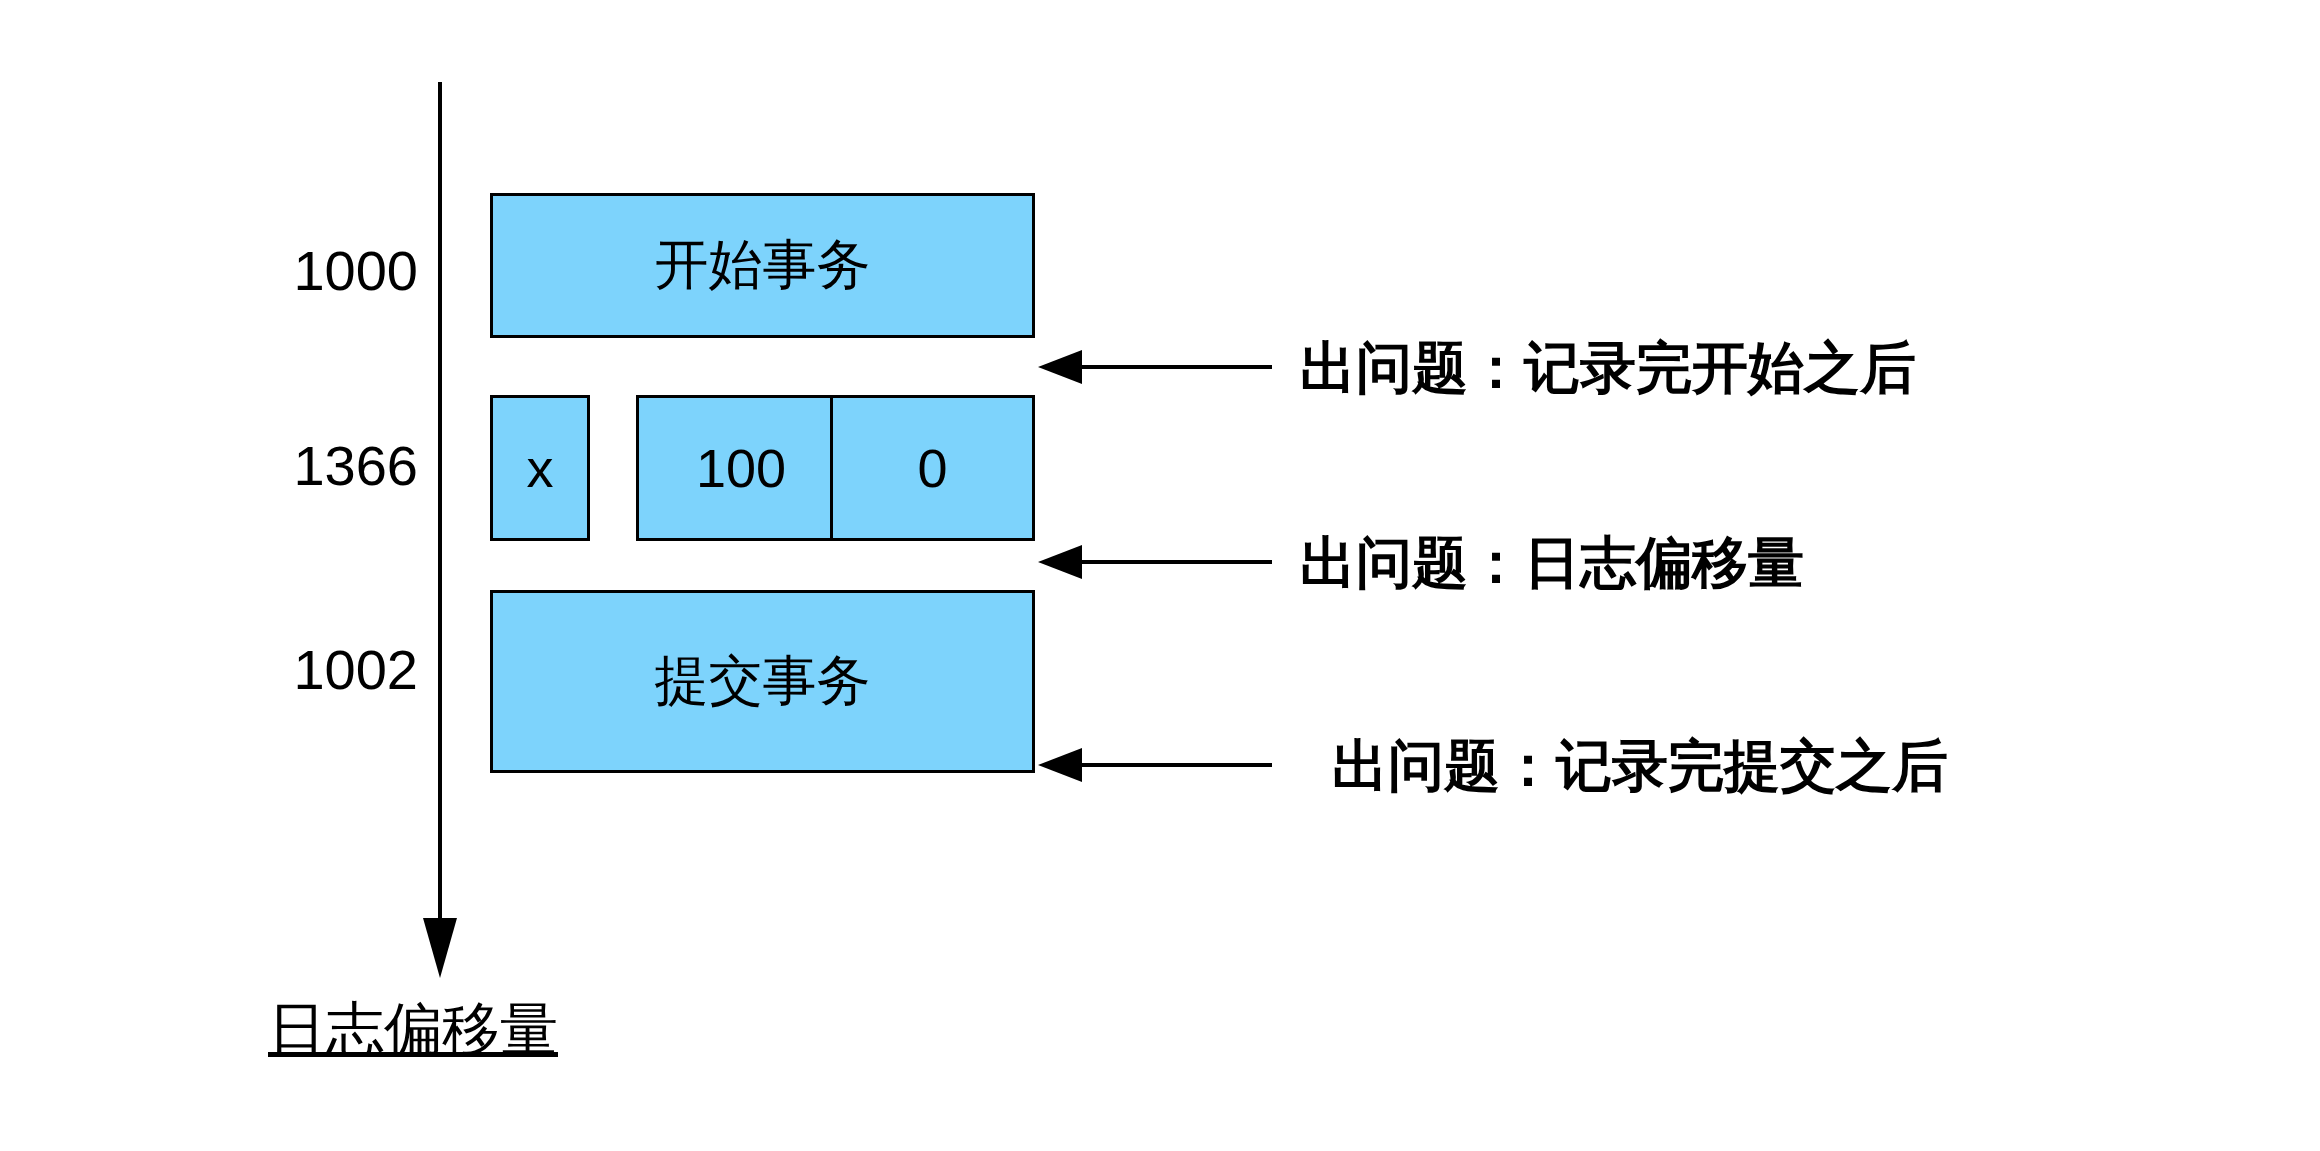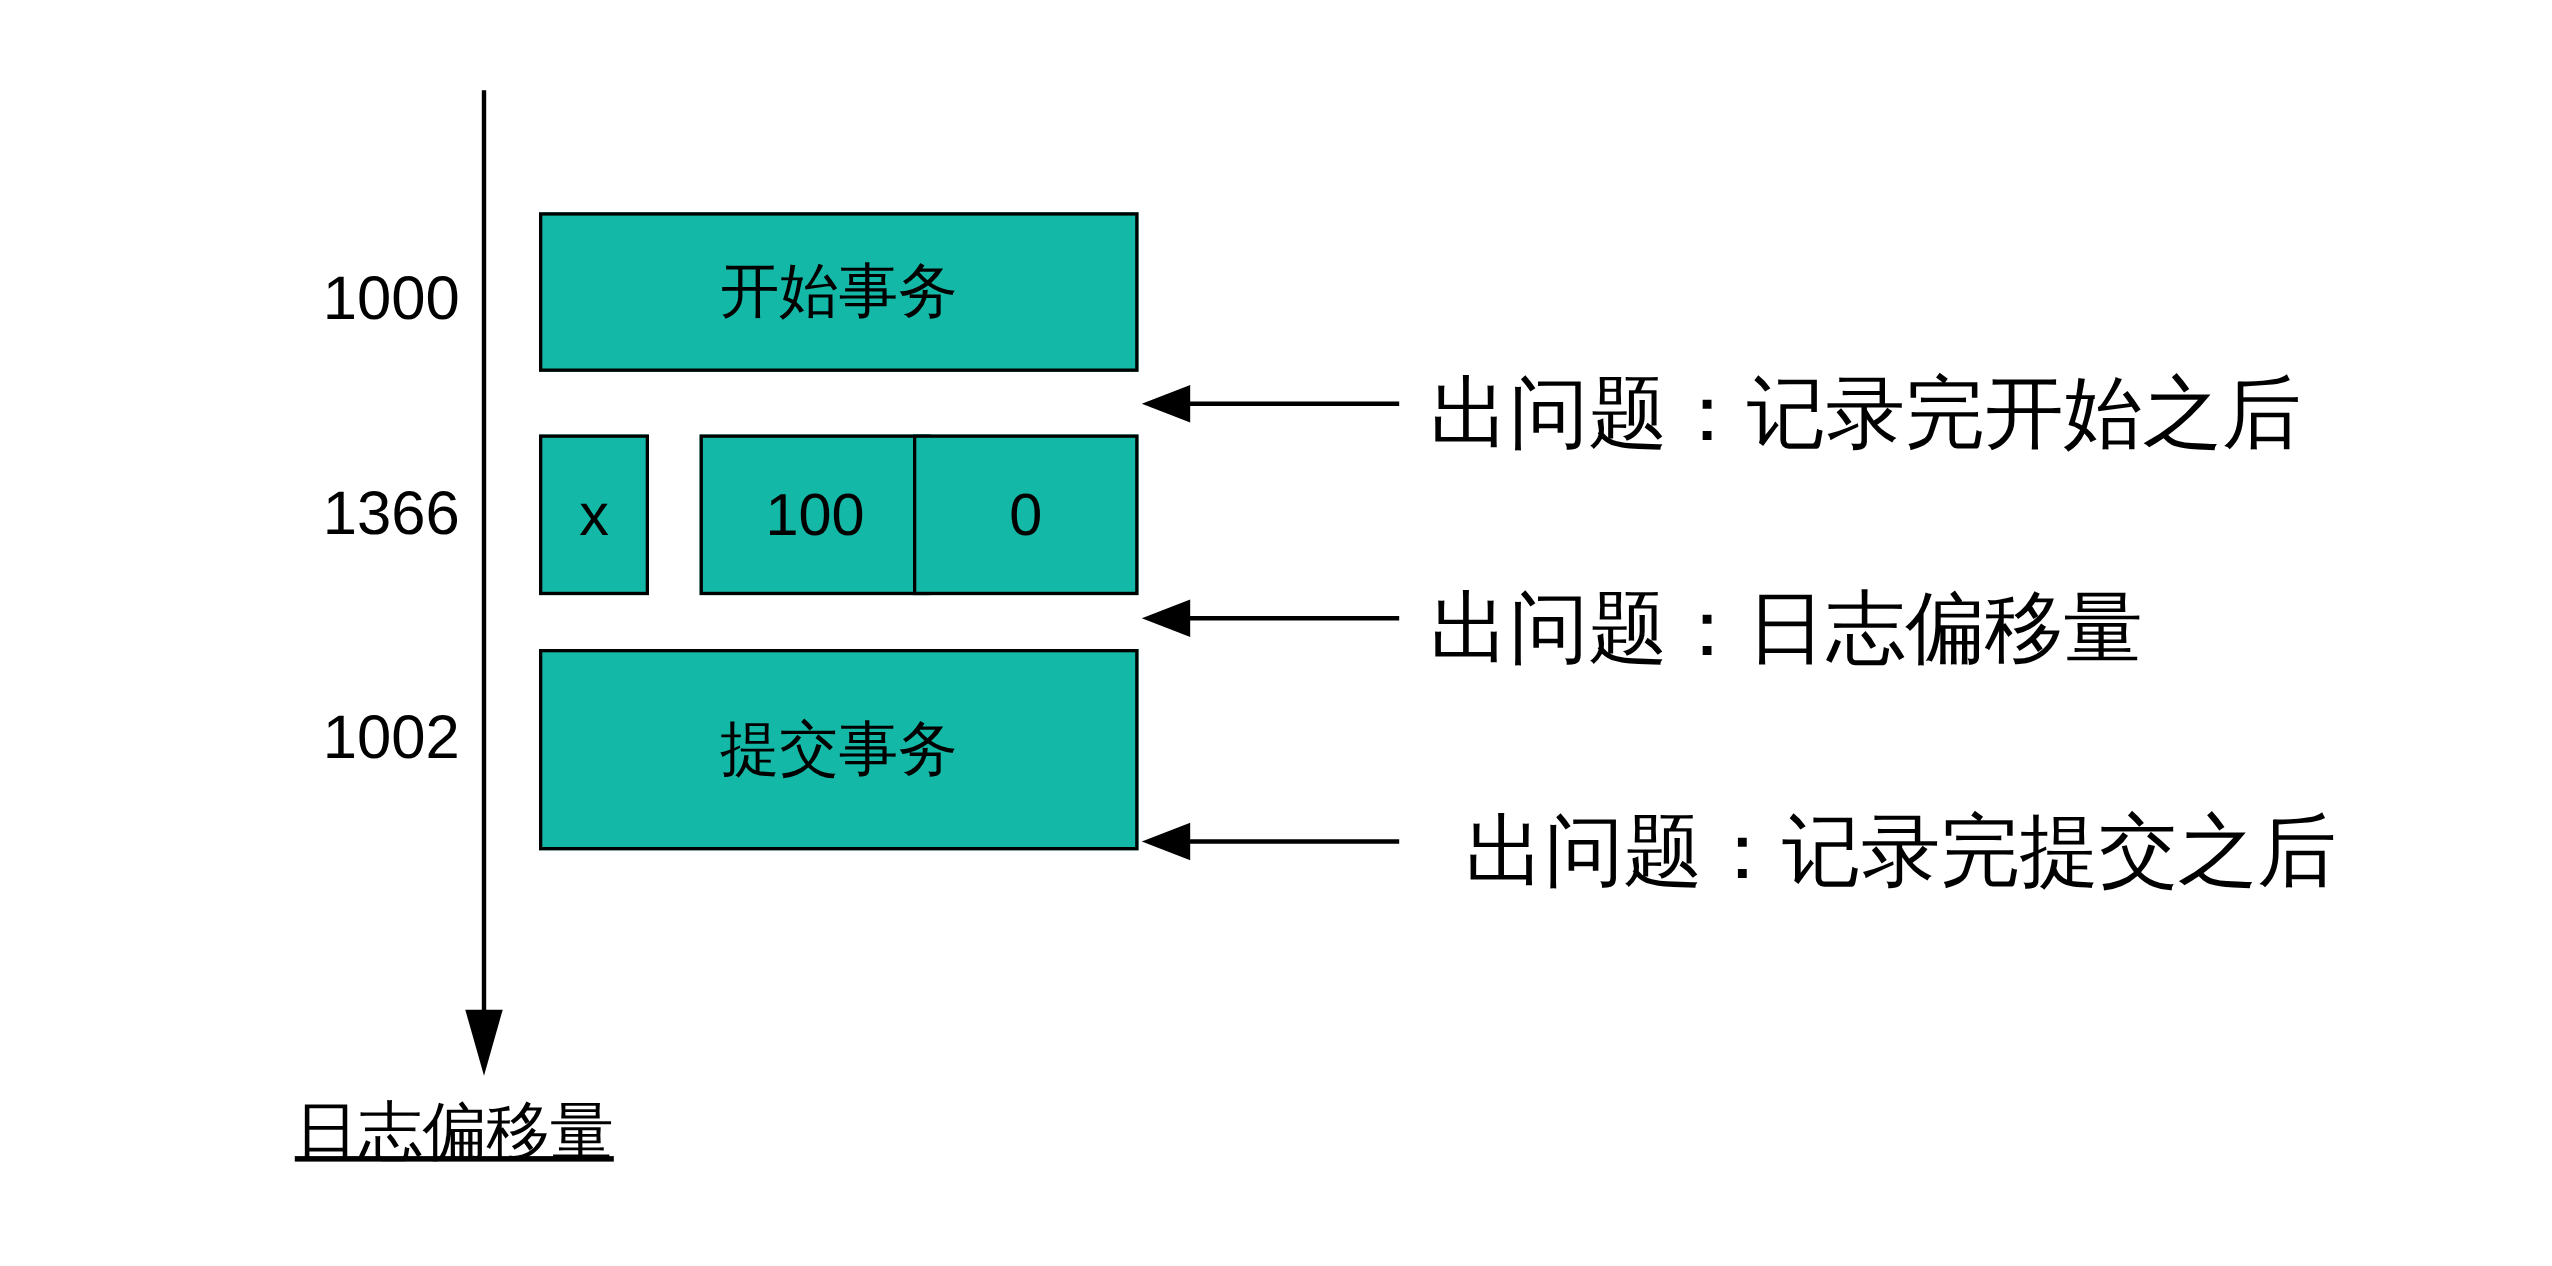--- a/index.html
+++ b/index.html
@@ -21,32 +21,33 @@
     position: absolute;
     width: 180px;
     text-align: right;
     font-size: 56px;
     line-height: 1;
     white-space: nowrap;
   }
   .log-box {
     position: absolute;
     border: 3px solid #000000;
-    background: #14b8a6;
+    background: #7dd3fc;
     display: flex;
     align-items: center;
     justify-content: center;
     font-size: 54px;
     white-space: nowrap;
   }
   .annotation {
     position: absolute;
-    font-size: 72px;
+    font-size: 56px;
     line-height: 1;
     white-space: nowrap;
+    font-weight: bold;
   }
   .axis-caption {
     position: absolute;
     left: 268px;
     top: 1000px;
     font-size: 58px;
     line-height: 1;
     white-space: nowrap;
     text-decoration: underline;
   }

